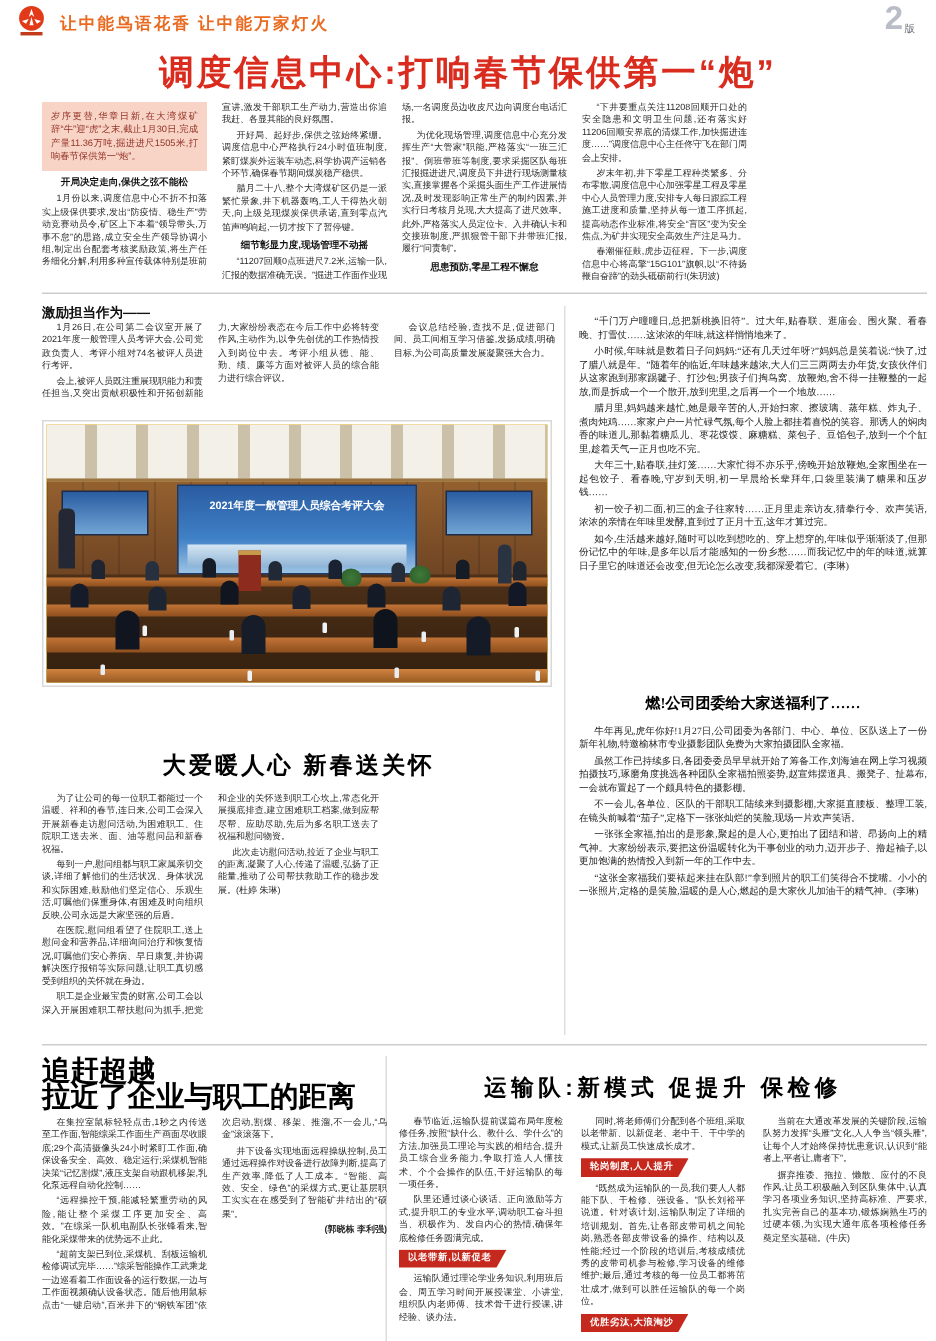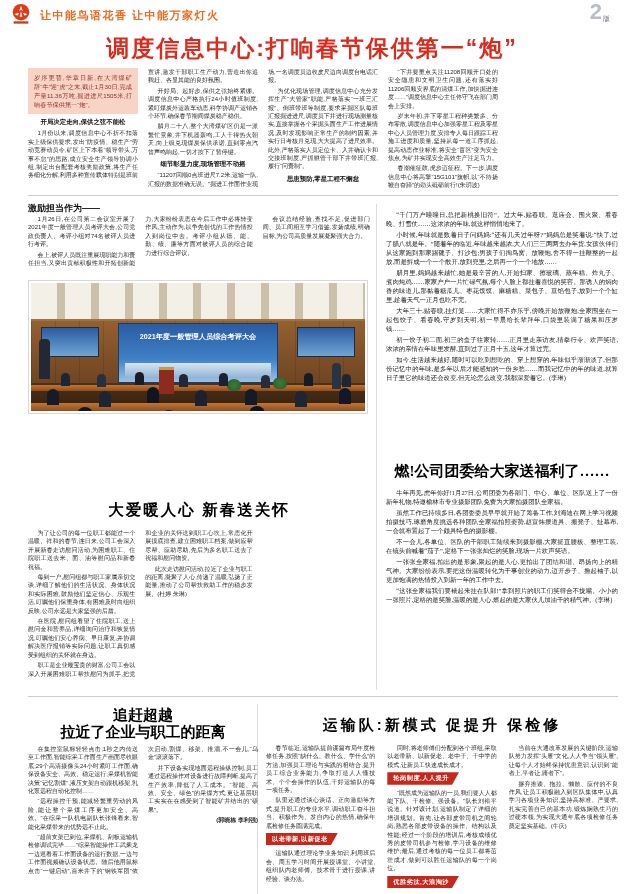--- a/index.html
+++ b/index.html
@@ -27,21 +27,21 @@
   .hr1{top:195px;} .hr2{top:696px;}
   .vr{position:absolute;width:1px;background:#ddd;}
   .vr1{left:376px;top:204px;height:486px;} .vr2{left:257px;top:704px;height:190px;}
   
   .review{position:absolute;left:28px;top:202px;width:342px;}
   .kicker{font-size:9px;font-weight:800;color:#111;}
   .review h2{margin:3px 0 6px;font-size:16.5px;font-weight:800;letter-spacing:.5px;text-align:center;color:#000;}
   .review-cols{column-count:3;height:58px;}
   
   .photo{margin:7px 0 0;padding:2px;border:1px solid #d8d8d8;background:#fff;width:334px;}
-  .scene{position:relative;width:100%;height:128px;overflow:hidden;background:#eab308;}
+  .scene{position:relative;width:100%;height:172px;overflow:hidden;background:#eab308;}
   .ceiling{position:absolute;left:0;right:0;top:0;height:36px;background:
     repeating-linear-gradient(90deg,rgba(255,255,255,.7) 0 26px,rgba(0,0,0,.06) 26px 34px),#d8ccb2;
     border-bottom:2px solid #9a7443;}
   .wall{position:absolute;left:0;right:0;top:38px;height:64px;background:
     repeating-linear-gradient(90deg,rgba(0,0,0,.12) 0 1px,transparent 1px 24px),
     linear-gradient(#94602f,#6e4423);}
   .screen{position:absolute;left:50%;top:40px;transform:translateX(-50%);width:158px;height:58px;
     background:linear-gradient(180deg,#2a5ca2 0%,#3f80c6 60%,#9cc3e4 100%);border:1px solid #1b3b6b;}
   .screen-title{padding-top:8px;color:#fff;font-weight:700;font-size:7.2px;text-align:center;}
   .screen-art{position:absolute;left:6px;right:6px;bottom:4px;height:15px;
@@ -67,30 +67,30 @@
   .cameraman{left:8px;top:56px;width:11px;height:40px;background:#232834;border-radius:4px 4px 0 0;}
   .bottles{left:64px;top:134px;width:3px;height:7px;background:#eef3f6;border-radius:1px;
     box-shadow:58px 3px 0 #e7eef3,120px -2px 0 #eef3f6,186px 4px 0 #e7eef3,248px 1px 0 #eef3f6,-28px 26px 0 #e7eef3,70px 30px 0 #eef3f6,168px 28px 0 #e7eef3,262px 30px 0 #eef3f6;}
   
   .body-serif{font-family:"Liberation Serif",serif;font-size:6.4px;line-height:9px;color:#1c1c1c;text-align:justify;overflow:hidden;}
   .flavor{position:absolute;left:386px;top:202px;width:232px;}
   .flavor h2{margin:0;font-family:"Liberation Serif",serif;font-size:17.5px;font-weight:900;
     letter-spacing:1px;text-align:center;color:#000;}
   .flavor .body-serif{margin-top:8px;height:218px;}
   .ran{position:absolute;left:386px;top:462px;width:232px;}
-  .ran h2{margin:0;font-family:"Liberation Serif",serif;font-size:15px;font-weight:900;text-align:center;color:#000;}
+  .ran h2{margin:0;font-family:"Liberation Serif",serif;font-size:10px;font-weight:900;text-align:center;color:#000;}
   .ran .body-serif{margin-top:7px;height:198px;}
   
   .care{position:absolute;left:28px;top:500px;width:342px;}
   .care h2{margin:0 0 8px;font-size:15.5px;font-weight:800;letter-spacing:2px;text-align:center;color:#000;}
   .care-cols{column-count:3;height:152px;}
   
   .safety{position:absolute;left:28px;top:702px;width:230px;}
   .kicker-red{font-size:8px;font-weight:800;color:#c3251a;}
-  .safety h2{margin:4px 0 5px;font-size:15px;font-weight:800;text-align:center;line-height:17px;color:#000;}
+  .safety h2{margin:4px 0 5px;font-size:19px;font-weight:800;text-align:left;line-height:17px;color:#000;}
   .safety-cols{column-count:2;height:140px;}
   .safety-cols p:last-child{text-align:right;font-weight:700;text-indent:0;}
   .transport{position:absolute;left:266px;top:716px;width:352px;}
   .transport h2{margin:0 0 9px;font-size:15px;font-weight:800;letter-spacing:3px;text-align:center;color:#000;}
   .transport-cols{column-count:3;column-gap:12px;height:146px;}
   .ribbon{break-inside:avoid;width:fit-content;max-width:92%;margin:3px 0 4px;padding:2px 10px 2px 6px;
     background:#c5281c;color:#fff;font-weight:700;font-size:6.2px;letter-spacing:.5px;text-indent:0;
     clip-path:polygon(0 0,100% 0,calc(100% - 7px) 100%,0 100%);}
 </style>
 </head>

